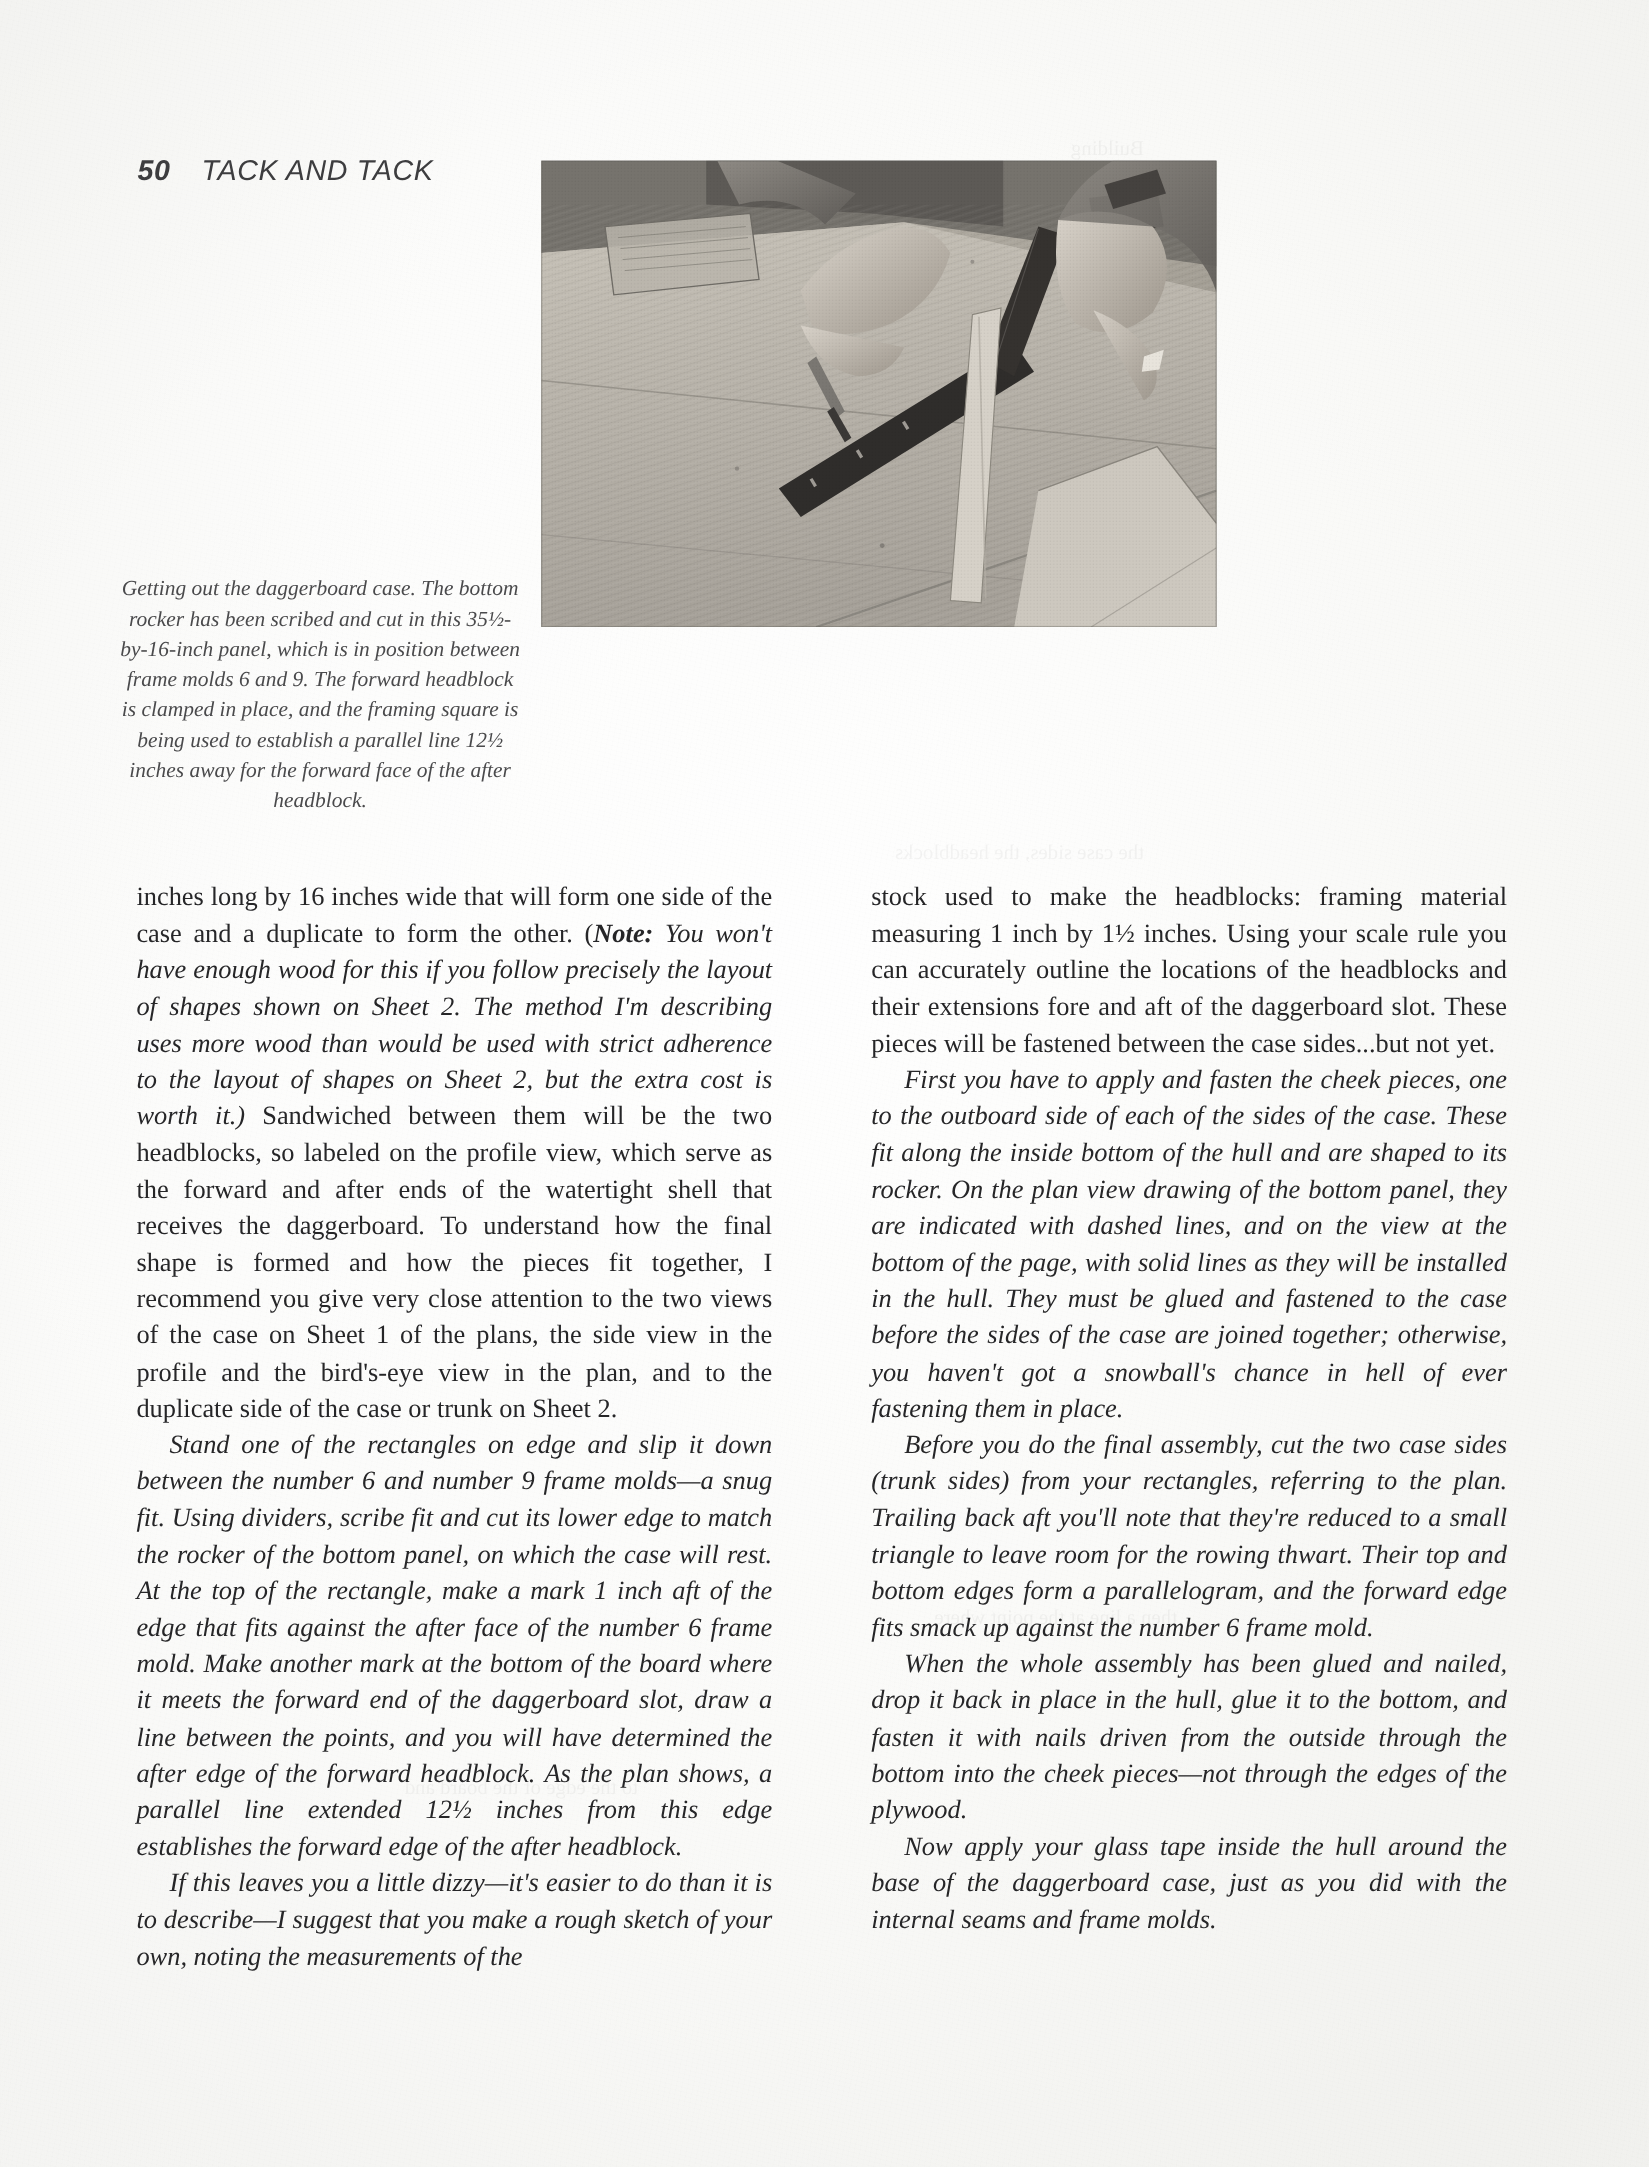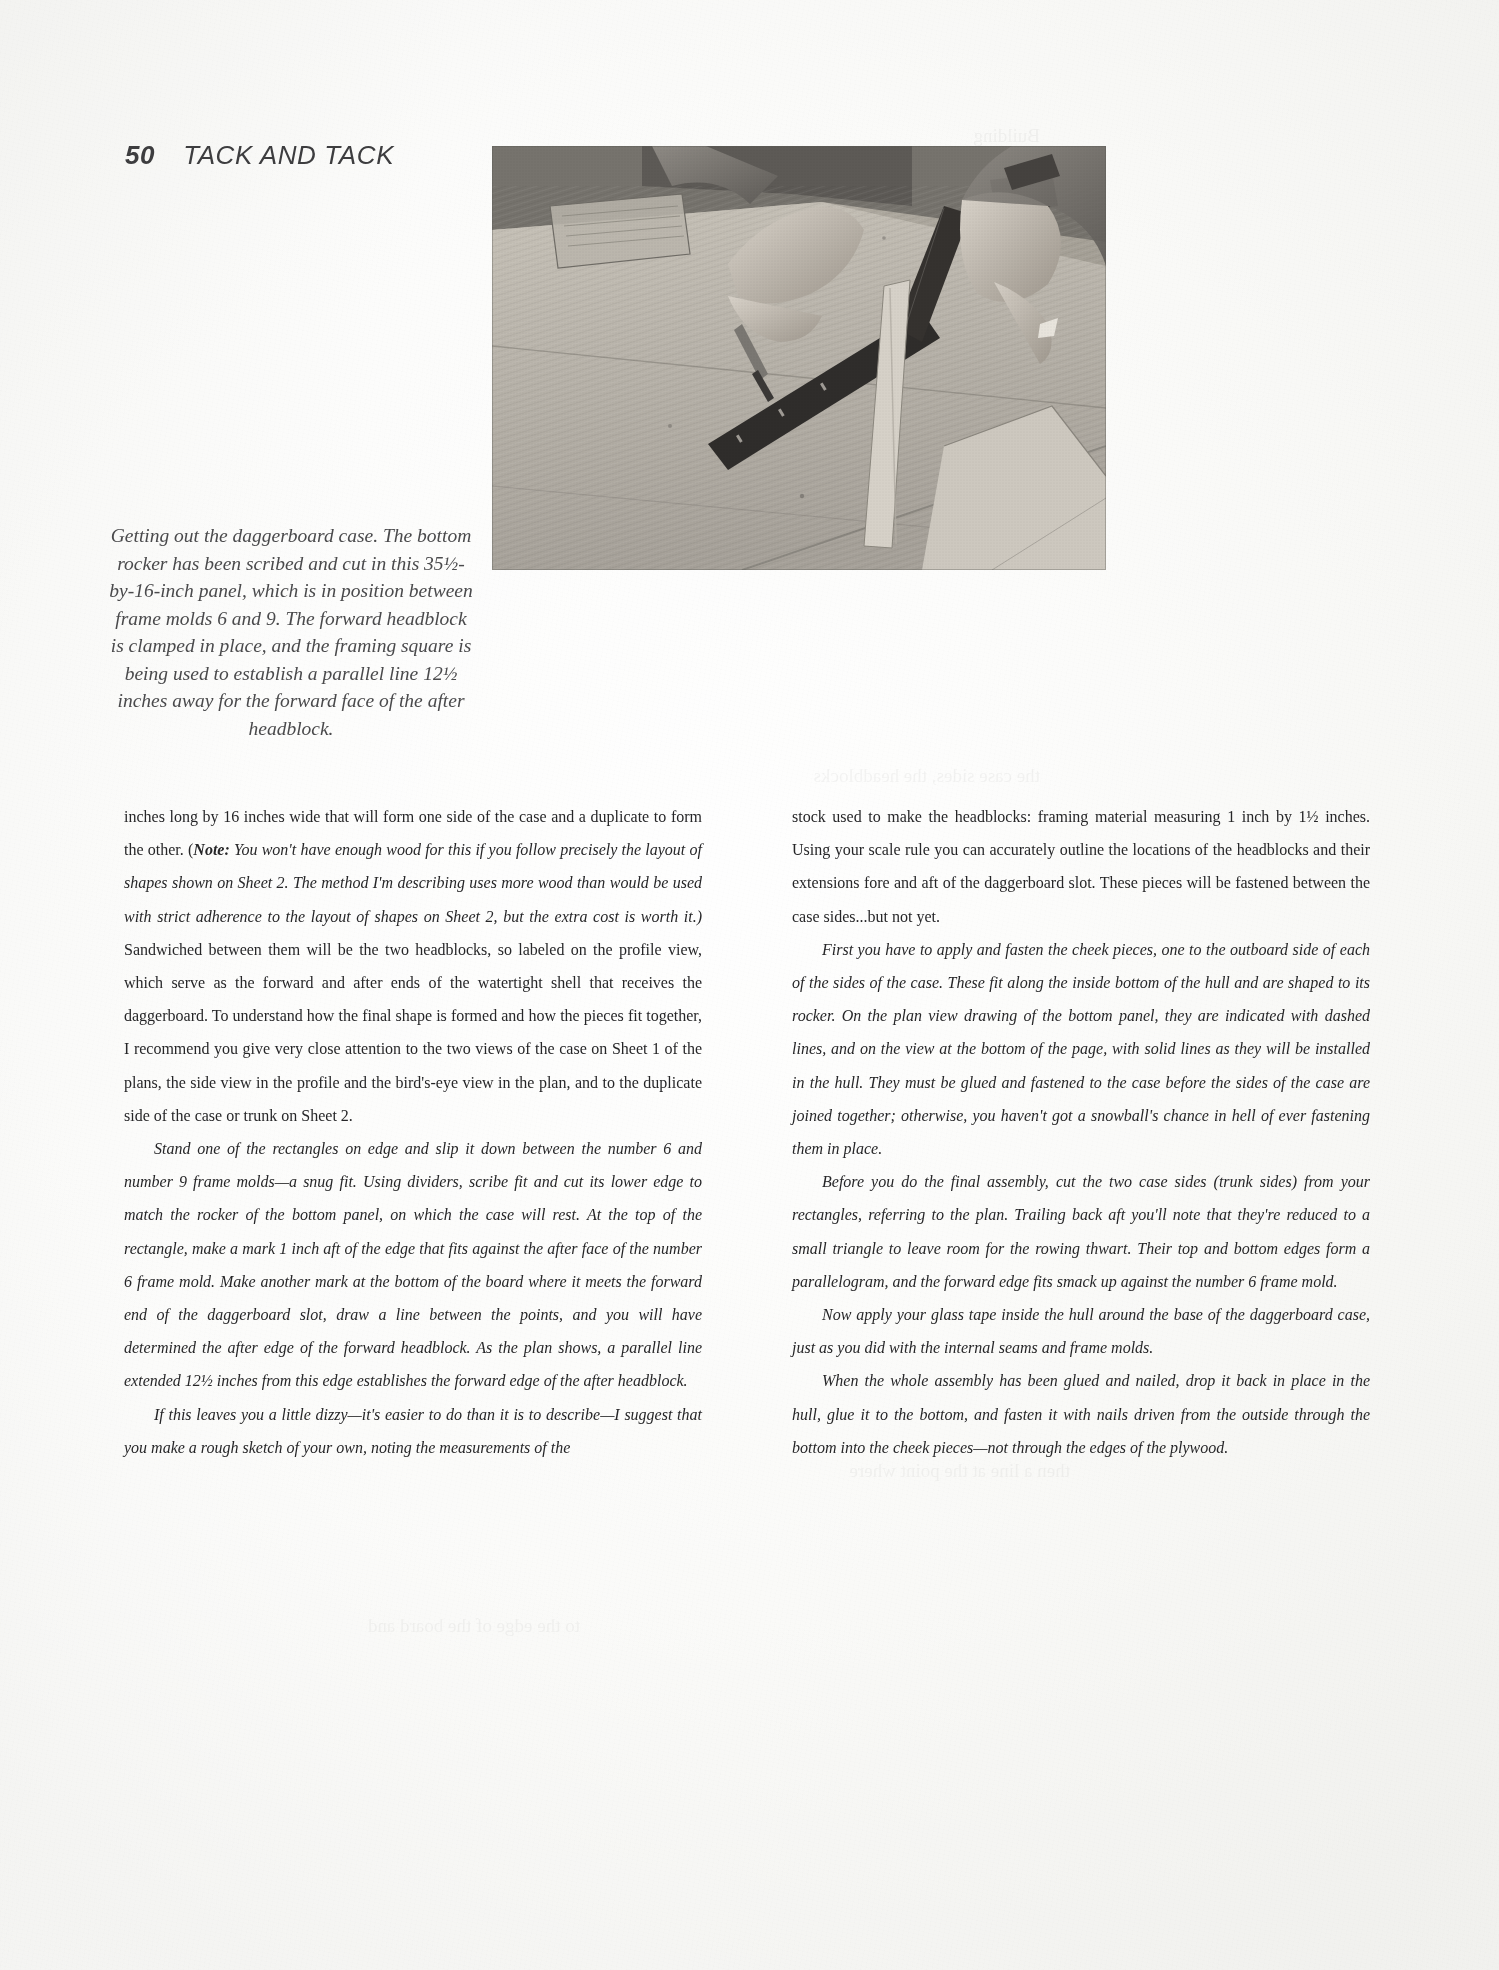--- a/index.html
+++ b/index.html
@@ -87,21 +87,21 @@
     position: absolute;
     left: 124px;
     top: 800px;
     width: 1247px;
     height: 1090px;
     display: flex;
     gap: 90px;
   }
   .col {
     width: 578px;
-    font-size: 16px;
+    font-size: 24px;
     line-height: 33.2px;
     color: #262628;
     text-align: justify;
     font-family: "Liberation Serif", serif;
   }
   .col p { margin: 0; text-indent: 0; }
   .col p.indent { text-indent: 30px; font-style: italic; }
   .col em { font-style: italic; }
   .col .note { font-style: italic; font-weight: bold; }
 </style>
@@ -224,18 +224,18 @@
     <div class="col">
       <p><span>inches long by 16 inches wide that will form one side of the case and a duplicate to form the other. </span><span>(</span><span class="note">Note:</span><em> You won't have enough wood for this if you follow precisely the layout of shapes shown on Sheet 2. The method I'm describing uses more wood than would be used with strict adherence to the layout of shapes on Sheet 2, but the extra cost is worth it.)</em><span> Sandwiched between them will be the two headblocks, so labeled on the profile view, which serve as the forward and after ends of the watertight shell that receives the daggerboard. To understand how the final shape is formed and how the pieces fit together, I recommend you give very close attention to the two views of the case on Sheet 1 of the plans, the side view in the profile and the bird's-eye view in the plan, and to the duplicate side of the case or trunk on Sheet 2.</span></p>
       <p class="indent"><span>Stand one of the rectangles on edge and slip it down between the number 6 and number 9 frame molds—a snug fit. Using dividers, scribe fit and cut its lower edge to match the rocker of the bottom panel, on which the case will rest. At the top of the rectangle, make a mark 1 inch aft of the edge that fits against the after face of the number 6 frame mold. Make another mark at the bottom of the board where it meets the forward end of the daggerboard slot, draw a line between the points, and you will have determined the after edge of the forward headblock. As the plan shows, a parallel line extended 12½ inches from this edge establishes the forward edge of the after headblock.</span></p>
       <p class="indent"><span>If this leaves you a little dizzy—it's easier to do than it is to describe—I suggest that you make a rough sketch of your own, noting the measurements of the</span></p>
     </div>
 
     <div class="col">
       <p><span>stock used to make the headblocks: framing material measuring 1 inch by 1½ inches. Using your scale rule you can accurately outline the locations of the headblocks and their extensions fore and aft of the daggerboard slot. These pieces will be fastened between the case sides...but not yet.</span></p>
       <p class="indent"><span>First you have to apply and fasten the cheek pieces, one to the outboard side of each of the sides of the case. These fit along the inside bottom of the hull and are shaped to its rocker. On the plan view drawing of the bottom panel, they are indicated with dashed lines, and on the view at the bottom of the page, with solid lines as they will be installed in the hull. They must be glued and fastened to the case before the sides of the case are joined together; otherwise, you haven't got a snowball's chance in hell of ever fastening them in place.</span></p>
       <p class="indent"><span>Before you do the final assembly, cut the two case sides (trunk sides) from your rectangles, referring to the plan. Trailing back aft you'll note that they're reduced to a small triangle to leave room for the rowing thwart. Their top and bottom edges form a parallelogram, and the forward edge fits smack up against the number 6 frame mold.</span></p>
+      <p class="indent"><span>When the whole assembly has been glued and nailed, drop it back in place in the hull, glue it to the bottom, and fasten it with nails driven from the outside through the bottom into the cheek pieces—not through the edges of the plywood.</span></p>
       <p class="indent"><span>Now apply your glass tape inside the hull around the base of the daggerboard case, just as you did with the internal seams and frame molds.</span></p>
-      <p class="indent"><span>When the whole assembly has been glued and nailed, drop it back in place in the hull, glue it to the bottom, and fasten it with nails driven from the outside through the bottom into the cheek pieces—not through the edges of the plywood.</span></p>
     </div>
 
   </div>
 </div>
 
 </body></html>

